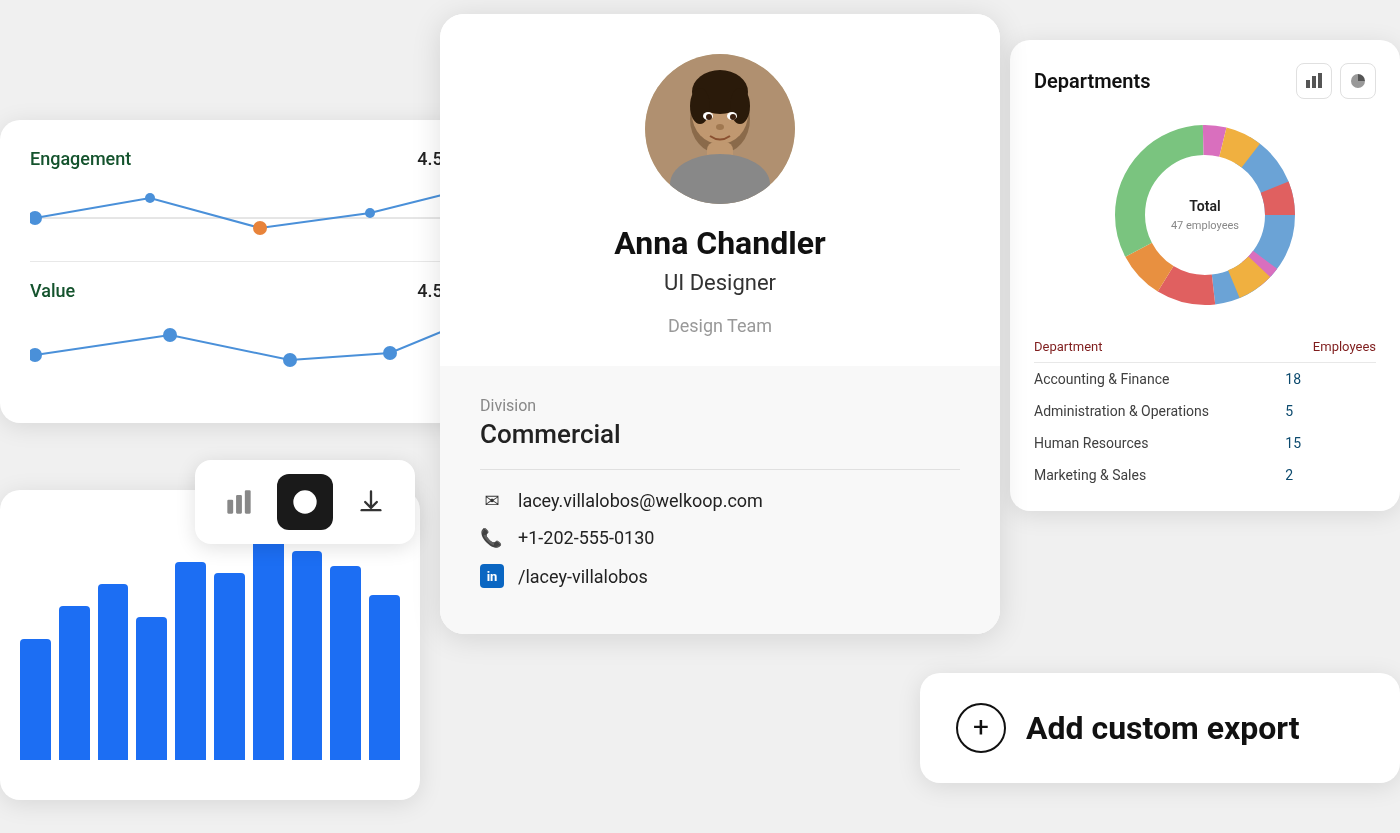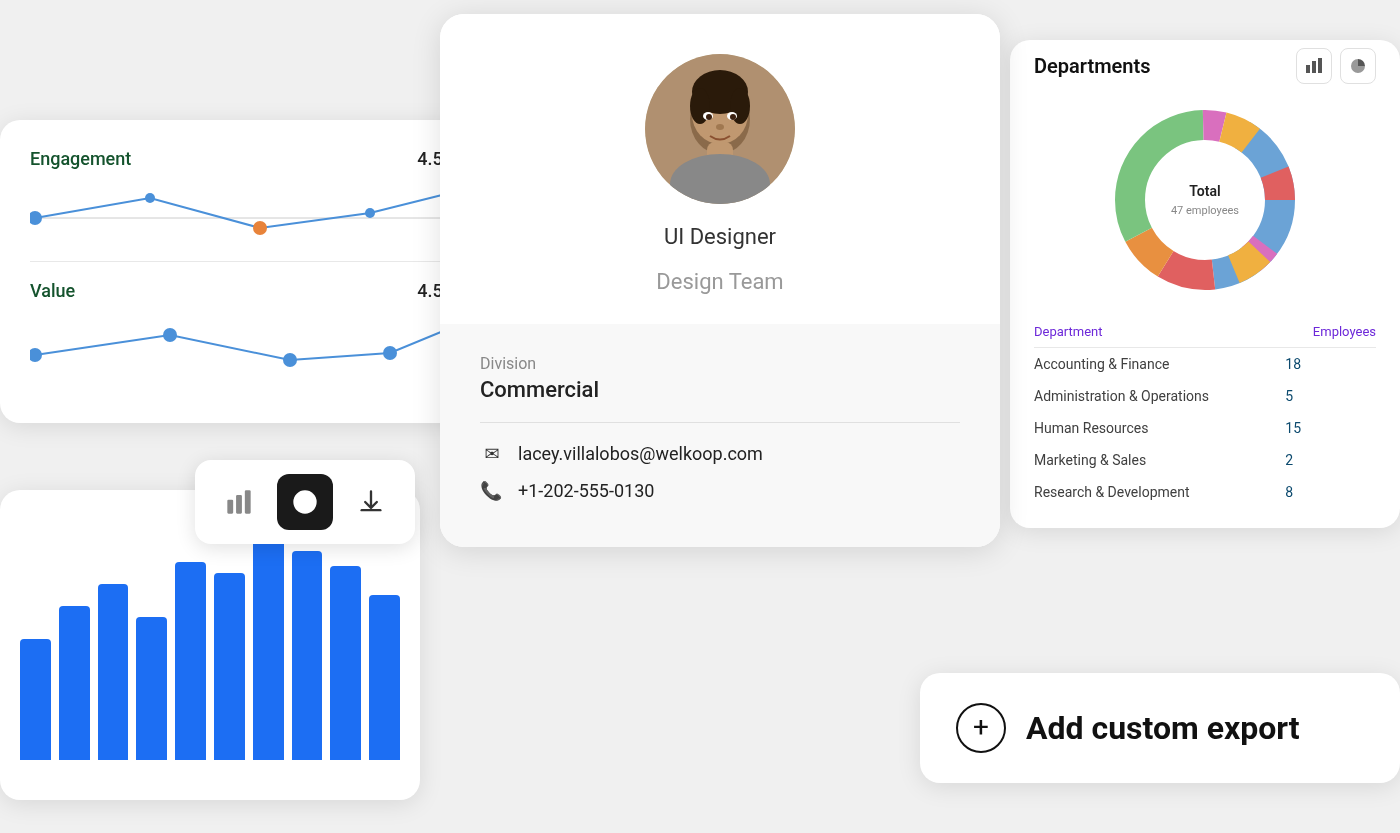--- a/index.html
+++ b/index.html
@@ -158,34 +158,34 @@
       font-weight: 700;
       color: #111;
       margin-bottom: 8px;
     }
     .profile-title {
       font-size: 22px;
       color: #333;
       margin-bottom: 20px;
     }
     .profile-team {
-      font-size: 22px;
+      font-size: 18px;
       color: #999;
     }
     .profile-bottom {
       background: #f8f8f8;
       padding: 30px 40px 30px;
     }
     .profile-field-label {
       font-size: 16px;
       color: #888;
       margin-bottom: 4px;
     }
     .profile-field-value {
-      font-size: 22px;
+      font-size: 26px;
       color: #222;
       font-weight: 500;
       margin-bottom: 20px;
     }
     .profile-divider {
       border: none;
       border-top: 1px solid #e0e0e0;
       margin: 20px 0;
     }
     .contact-item {
@@ -218,21 +218,21 @@
     }
 
     
     .departments-card {
       position: absolute;
       top: 40px;
       right: 0;
       width: 390px;
       background: #fff;
       border-radius: 20px;
-      padding: 8px 24px 20px;
+      padding: 23px 24px 20px;
       box-shadow: 0 4px 24px rgba(0,0,0,0.10);
     }
     .dept-header {
       display: flex;
       justify-content: space-between;
       align-items: center;
       margin-bottom: 16px;
     }
     .dept-title {
       font-size: 20px;
@@ -260,21 +260,21 @@
       justify-content: center;
       margin-bottom: 20px;
     }
     .dept-table {
       width: 100%;
       border-collapse: collapse;
     }
     .dept-table th {
       text-align: left;
       font-size: 13px;
-      color: #6d28d9;
+      color: #7f1d1d;
       font-weight: 400;
       padding: 4px 0 8px;
       border-bottom: 1px solid #e8e8e8;
     }
     .dept-table th:last-child {
       text-align: right;
     }
     .dept-table td {
       font-size: 14px;
       color: #404040;
@@ -436,34 +436,39 @@
         <ellipse cx="63" cy="62" rx="5" ry="4" fill="#fff"></ellipse>
         <ellipse cx="87" cy="62" rx="5" ry="4" fill="#fff"></ellipse>
         <circle cx="64" cy="63" r="3" fill="#3a2010"></circle>
         <circle cx="88" cy="63" r="3" fill="#3a2010"></circle>
 
         <ellipse cx="75" cy="73" rx="4" ry="3" fill="#a07850"></ellipse>
 
         <path d="M65 82 Q75 89 85 82" stroke="#8a5030" stroke-width="2" fill="none"></path>
       </svg>
     </div>
+    <div class="profile-name">Anna Chandler</div>
     <div class="profile-title">UI Designer</div>
     <div class="profile-team">Design Team</div>
   </div>
   <div class="profile-bottom">
     <div class="profile-field-label">Division</div>
     <div class="profile-field-value">Commercial</div>
     <hr class="profile-divider">
     <div class="contact-item">
       <span class="contact-icon">✉</span>
       <span class="contact-text">lacey.villalobos@welkoop.com</span>
     </div>
     <div class="contact-item">
       <span class="contact-icon">📞</span>
       <span class="contact-text">+1-202-555-0130</span>
+    </div>
+    <div class="contact-item">
+      <span class="linkedin-icon">in</span>
+      <span class="contact-text">/lacey-villalobos</span>
     </div>
   </div>
 </div>
 
 <div class="departments-card">
   <div class="dept-header">
     <span class="dept-title">Departments</span>
     <div class="dept-view-btns">
       <button class="dept-view-btn">
         <svg width="18" height="18" viewBox="0 0 18 18">
@@ -519,24 +524,20 @@
           <td>5</td>
         </tr>
         <tr>
           <td>Human Resources</td>
           <td>15</td>
         </tr>
         <tr>
           <td>Marketing &amp; Sales</td>
           <td>2</td>
         </tr>
-        <tr>
-          <td>Research &amp; Development</td>
-          <td>8</td>
-        </tr>
       </tbody>
   </table>
 </div>
 
 <div class="export-card">
   <div class="plus-circle">
     <span class="plus-symbol">+</span>
   </div>
   <span class="export-label">Add custom export</span>
 </div>

